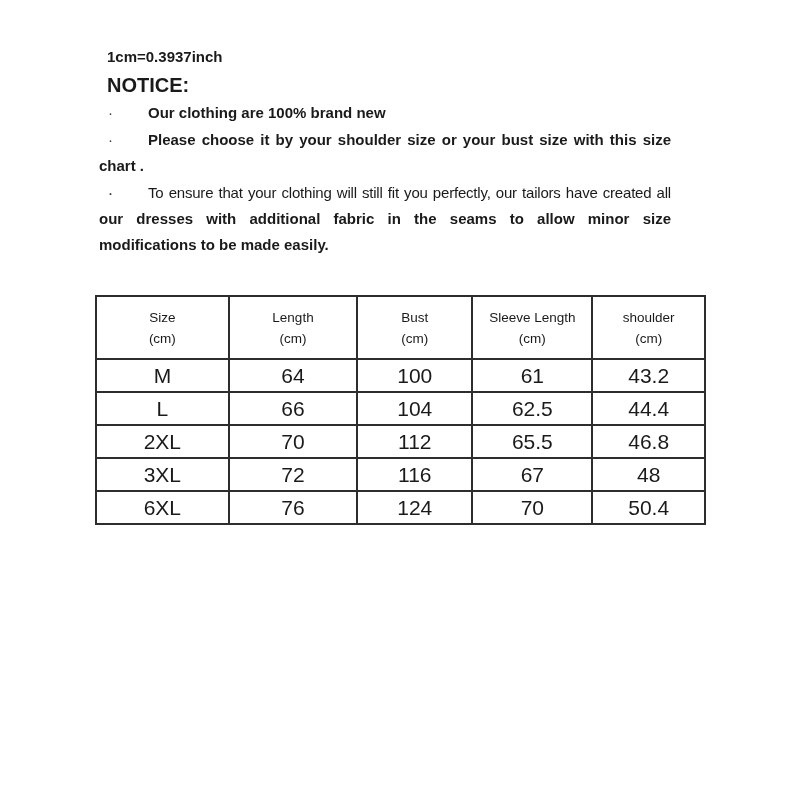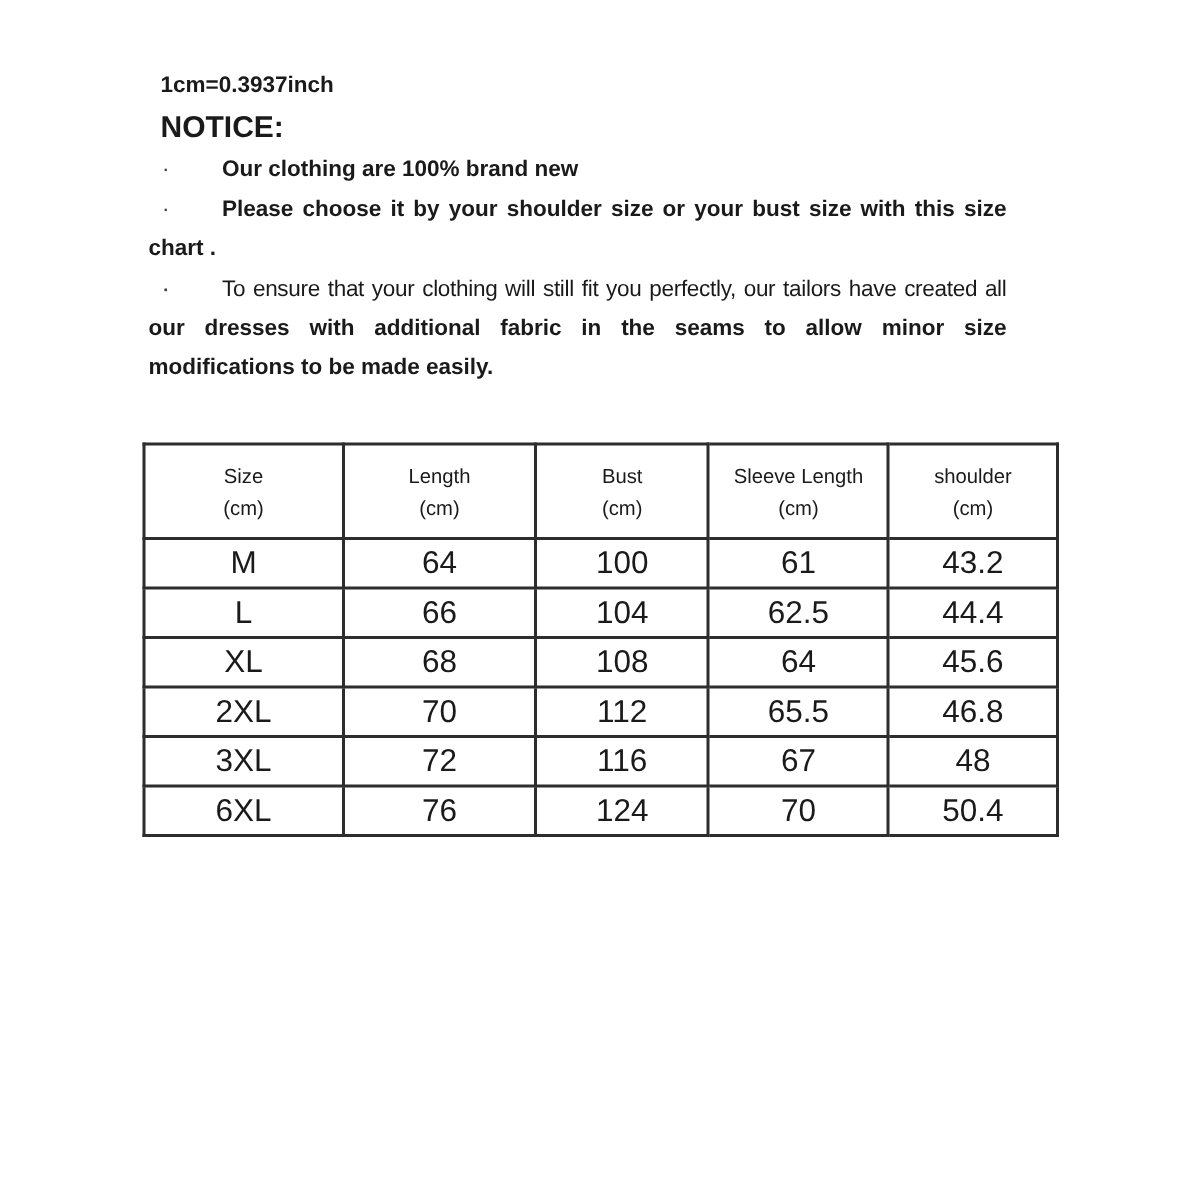--- a/index.html
+++ b/index.html
@@ -130,27 +130,20 @@
           <td>43.2</td>
         </tr>
         <tr>
           <td>L</td>
           <td>66</td>
           <td>104</td>
           <td>62.5</td>
           <td>44.4</td>
         </tr>
         <tr>
-          <td>XL</td>
-          <td>68</td>
-          <td>108</td>
-          <td>64</td>
-          <td>45.6</td>
-        </tr>
-        <tr>
           <td>2XL</td>
           <td>70</td>
           <td>112</td>
           <td>65.5</td>
           <td>46.8</td>
         </tr>
         <tr>
           <td>3XL</td>
           <td>72</td>
           <td>116</td>

